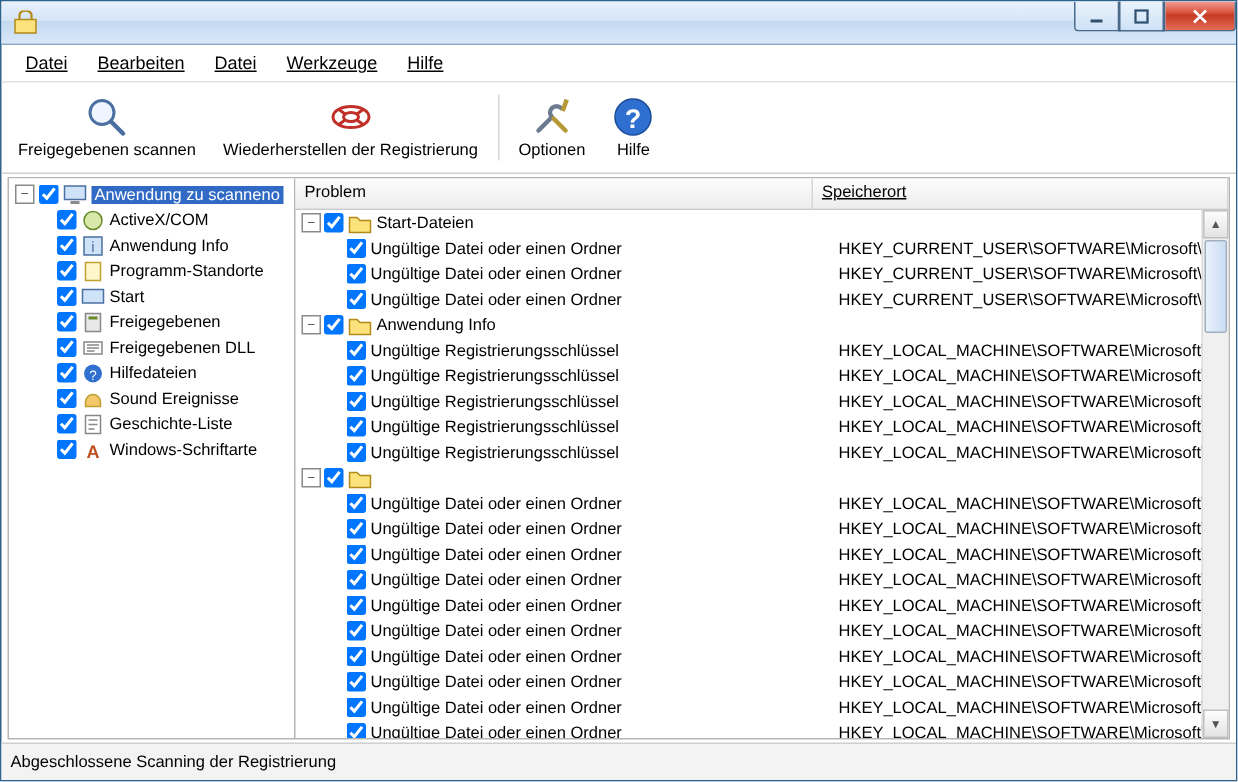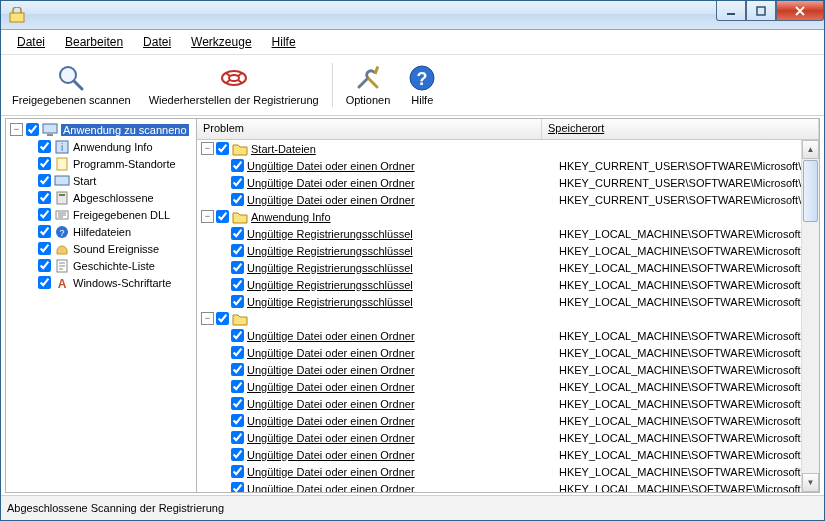--- a/index.html
+++ b/index.html
@@ -40,21 +40,21 @@
   .listbody{flex:1;overflow:hidden;position:relative;}
   .vscroll{position:absolute;right:0;top:0;bottom:0;width:17px;background:#f0f0f0;border-left:1px solid #dcdcdc;display:flex;flex-direction:column;}
   .vscroll .arrow{height:17px;background:linear-gradient(to bottom,#fdfdfd,#e3e3e3);border:1px solid #c0c0c0;display:flex;align-items:center;justify-content:center;font-size:8px;color:#555;}
   .vscroll .thumb{height:60px;margin:1px;border:1px solid #9faec0;background:linear-gradient(to right,#e9f1fb,#c9ddf4);border-radius:2px;}
   .rows{position:absolute;left:0;right:17px;top:0;bottom:0;overflow:hidden;}
   .list-row{display:flex;align-items:center;height:17px;font-size:11px;white-space:nowrap;}
   .list-row .indent{display:inline-block;}
   .list-row .tw{width:11px;height:11px;border:1px solid #8a8a8a;display:flex;align-items:center;justify-content:center;font-size:9px;line-height:1;margin-right:2px;color:#555;background:#fff;flex-shrink:0;}
   .list-row input[type=checkbox]{width:13px;height:13px;margin:0 3px 0 0;flex-shrink:0;}
   .list-row .licon{width:16px;height:16px;margin-right:3px;flex-shrink:0;}
-  .list-row .problem{width:312px;flex-shrink:0;overflow:hidden;text-decoration:underline;}
+  .list-row .problem{width:312px;flex-shrink:0;overflow:hidden;}
   .list-row .loc{flex:1;overflow:hidden;}
   .list-row.child .indent{width:34px;}
   .list-row.group .indent{width:4px;}
   
   .status{height:20px;border-top:1px solid #d0d0d0;padding:2px 6px;font-size:11px;display:flex;align-items:center;background:#f3f3f3;}
   
   svg{display:block;}
 </style>
 </head>
 <body>
@@ -150,20 +150,30 @@
             </svg>
           </span>
         <span class="tlbl">Anwendung zu scanneno</span>
       </div>
       <div id="tree-items">
           <div class="tree-row">
             <span class="sp" style="width:28px"></span>
             <input type="checkbox" checked="" style="">
             <span class="ticon">
               <svg viewBox="0 0 16 16">
+                <circle cx="8" cy="8" r="6" fill="#d8e8a8" stroke="#6a8a2a"></circle>
+              </svg>
+            </span>
+            <span class="tlbl">ActiveX/COM</span>
+          </div>
+          <div class="tree-row">
+            <span class="sp" style="width:28px"></span>
+            <input type="checkbox" checked="" style="">
+            <span class="ticon">
+              <svg viewBox="0 0 16 16">
                 <rect x="2" y="2" width="12" height="12" fill="#cfe3f8" stroke="#4a6fa0"></rect>
                 <text x="8" y="12" text-anchor="middle" font-size="10" fill="#4a6fa0">i</text>
               </svg>
             </span>
             <span class="tlbl">Anwendung Info</span>
           </div>
           <div class="tree-row">
             <span class="sp" style="width:28px"></span>
             <input type="checkbox" checked="" style="">
             <span class="ticon">
@@ -185,21 +195,21 @@
           </div>
           <div class="tree-row">
             <span class="sp" style="width:28px"></span>
             <input type="checkbox" checked="" style="">
             <span class="ticon">
               <svg viewBox="0 0 16 16">
                 <rect x="3" y="2" width="10" height="12" fill="#e8e8e8" stroke="#888"></rect>
                 <rect x="5" y="4" width="6" height="2" fill="#6a8a2a"></rect>
               </svg>
             </span>
-            <span class="tlbl">Abgeschlossene</span>
+            <span class="tlbl">Freigegebenen</span>
           </div>
           <div class="tree-row">
             <span class="sp" style="width:28px"></span>
             <input type="checkbox" checked="" style="">
             <span class="ticon">
               <svg viewBox="0 0 16 16">
                 <rect x="2" y="4" width="12" height="8" fill="#fff" stroke="#888"></rect>
                 <path d="M4 6h8M4 8h8M4 10h5" stroke="#888"></path>
               </svg>
             </span>

